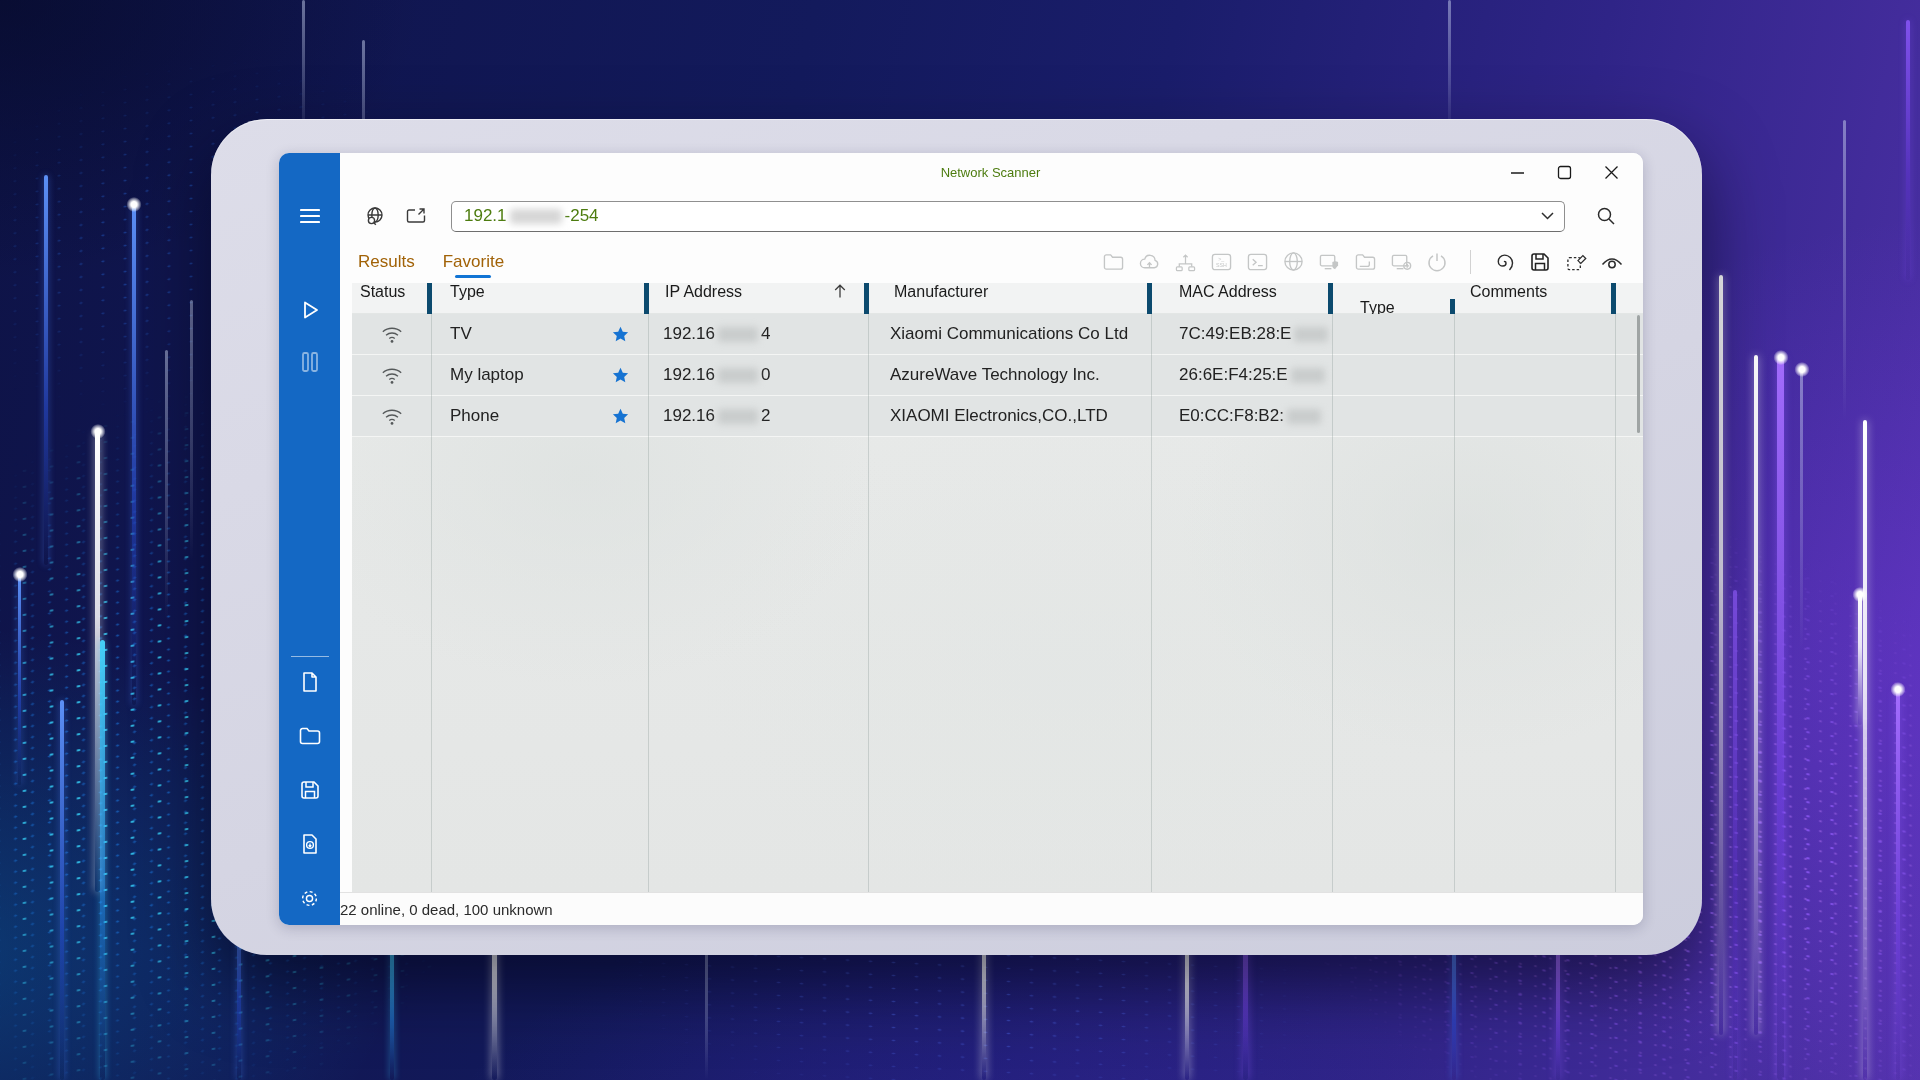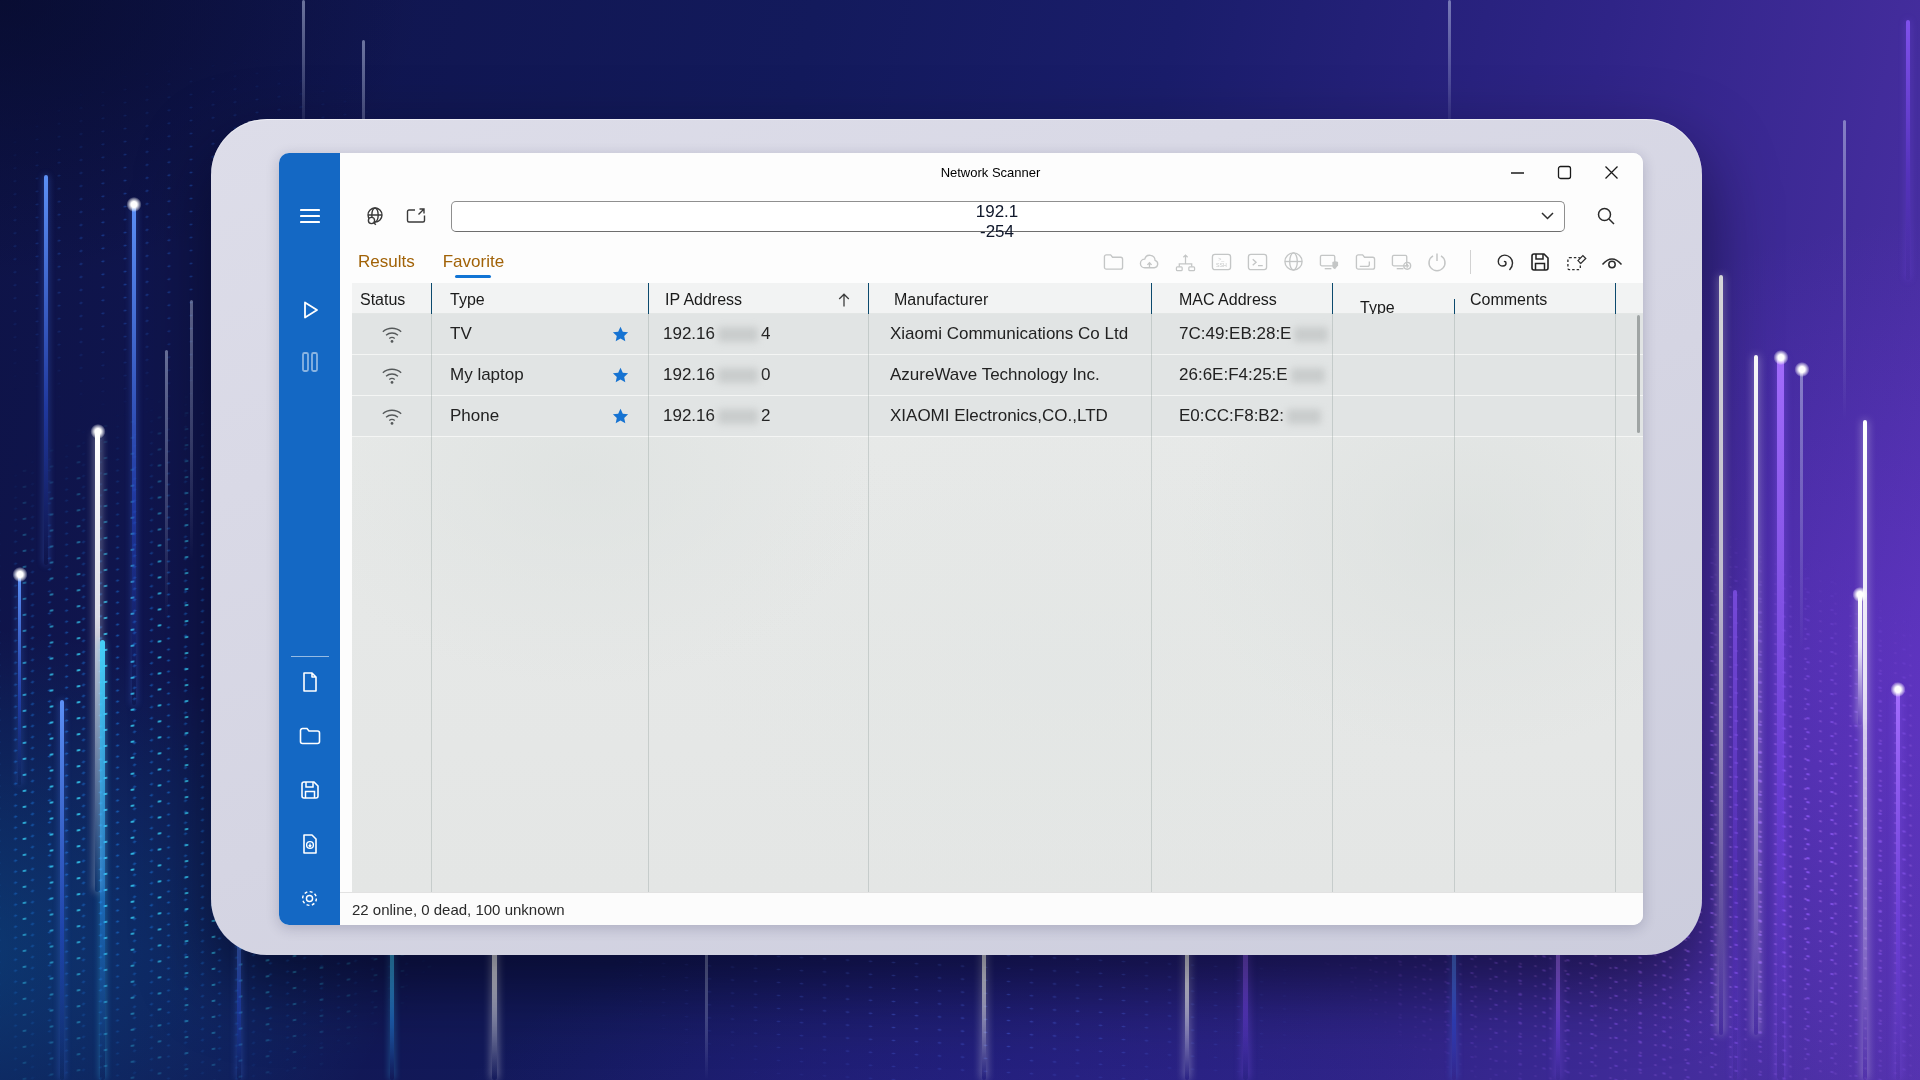--- a/index.html
+++ b/index.html
@@ -65,45 +65,45 @@
   .sb-spacer{flex:1;}
   .sb-divider{width:38px;height:1px;background:rgba(255,255,255,.55);margin-bottom:12px;}
   .sidebar .m-menu{margin-top:50px;}
   .sidebar .m-play{margin-top:68px;}
   .sidebar .m-pause{margin-top:26px;}
   .sidebar .gap28{margin-bottom:28px;}
   .sidebar .gap14{margin-bottom:14px;}
   
   .main{flex:1;display:flex;flex-direction:column;min-width:0;}
   .titlebar{height:39px;display:flex;align-items:center;position:relative;background:#fdfdfd;}
-  .title{position:absolute;left:0;right:2px;text-align:center;font-size:13px;color:#000000;}
+  .title{position:absolute;left:0;right:2px;text-align:center;font-size:13px;color:#4d7c0f;}
   .win-controls{margin-left:auto;display:flex;align-items:center;gap:24px;padding-right:20px;position:relative;z-index:1;}
   .wc-btn{background:none;border:none;padding:4px;display:flex;align-items:center;justify-content:center;cursor:pointer;}
   .toolbar{height:48px;display:flex;align-items:center;padding-left:25px;background:#fdfdfd;}
   .tb-icon{background:none;border:none;padding:0;width:22px;height:22px;display:flex;align-items:center;justify-content:center;cursor:pointer;}
   .tb-icon + .tb-icon{margin-left:18px;}
-  .ip-input{position:relative;margin-left:24px;width:1114px;height:31px;background:#fff;border:1px solid #8f8f8f;border-bottom-color:#6e6e6e;border-radius:5px;display:flex;align-items:center;padding:0 34px 0 12px;box-sizing:border-box;font-size:17px;color:#0f172a;flex-direction:column;}
+  .ip-input{position:relative;margin-left:24px;width:1114px;height:31px;background:#fff;border:1px solid #8f8f8f;border-bottom-color:#6e6e6e;border-radius:5px;display:flex;align-items:center;padding:0 34px 0 12px;box-sizing:border-box;font-size:17px;color:#4d7c0f;}
   .ip-input .chev{position:absolute;right:6px;top:50%;transform:translateY(-50%);background:none;border:none;padding:4px;cursor:pointer;display:flex;}
   .search-btn{margin-left:30px;}
   .blur{display:inline-block;height:15px;border-radius:3px;background:#c9cccc;filter:blur(3.5px);vertical-align:middle;margin:0 3px;}
   .blur.w52{width:52px;background:#d6d6d6;}
   .blur.w40{width:40px;}
   .blur.w34{width:34px;}
   
   .tabrow{height:43px;display:flex;align-items:center;padding-left:18px;background:#fdfdfd;}
   .tab{position:relative;font-size:17px;color:#a16207;height:100%;display:flex;align-items:center;cursor:pointer;}
   .tab + .tab{margin-left:28px;}
   .tab-ind{position:absolute;bottom:5px;left:50%;transform:translateX(-50%);width:36px;height:3px;border-radius:1.5px;background:#1174d4;}
   .actions{margin-left:auto;display:flex;align-items:center;gap:14px;padding-right:20px;}
   .ac-btn{background:none;border:none;padding:0;width:22px;height:22px;display:flex;align-items:center;justify-content:center;cursor:pointer;}
   .ac-div{width:1px;height:24px;background:#d2d2d2;margin:0 8px;}
   
   .thead{height:30px;margin-left:12px;background:#f2f3f3;display:flex;border-bottom:1px solid #e3e6e5;}
   .hgrid{display:grid;grid-template-columns:80px 217px 220px 283px 181px 122px 161px;height:100%;}
-  .hc{display:flex;align-items:center;font-size:16px;color:#1a1a1a;border-right:1px solid #0c4a6e;box-sizing:border-box;cursor:pointer;}
+  .hc{display:flex;align-items:flex-start;font-size:16px;color:#1a1a1a;border-right:5px solid #0c4a6e;box-sizing:border-box;cursor:pointer;}
   .hc.status{padding-left:8px;}
   .hc.name{padding-left:18px;}
   .hc.ip{padding-left:16px;gap:15px;}
   .hc.man{padding-left:25px;}
   .hc.mac{padding-left:27px;}
   .hc.type{padding-left:27px;margin-top:16px;}
   .hc.com{padding-left:15px;}
   .sort-arrow{margin-left:auto;margin-right:16px;display:flex;}
   .hfill{flex:1;background:#f2f3f3;}
   .tbody{flex:1;margin-left:12px;position:relative;
@@ -117,21 +117,21 @@
   .trow{position:relative;z-index:1;height:40px;display:grid;grid-template-columns:80px 217px 220px 283px 181px 122px 161px;background:#e1e4e4;border-bottom:1px solid rgba(250,251,250,.75);cursor:default;}
   .c{display:flex;align-items:center;font-size:17px;color:#222;overflow:hidden;white-space:nowrap;}
   .c-status{justify-content:center;}
   .c-name{padding-left:18px;}
   .c-name .star{margin-left:auto;margin-right:20px;display:flex;}
   .c-ip{padding-left:14px;text-align:center;}
   .c-man{padding-left:21px;}
   .c-mac{padding-left:27px;}
   .vscroll{position:absolute;right:3px;top:1px;width:3px;height:118px;background:#9fa4a4;border-radius:2px;z-index:3;cursor:pointer;}
   
-  .statusbar{height:32px;background:#fcfcfc;border-top:1px solid #e2e2e2;display:flex;align-items:center;padding-left:12px;font-size:15px;color:#2a2a2a;}
+  .statusbar{height:32px;background:#fcfcfc;border-top:1px solid #e2e2e2;display:flex;align-items:center;font-size:15px;color:#2a2a2a;}
   svg{display:block;}
 </style>
 </head>
 <body>
 
 <div class="bg">
   <div class="mesh mesh-topleft"></div>
   <div class="mesh mesh-left"></div>
   <div class="mesh mesh-right"></div>
   <div class="mesh mesh-bottom"></div>

